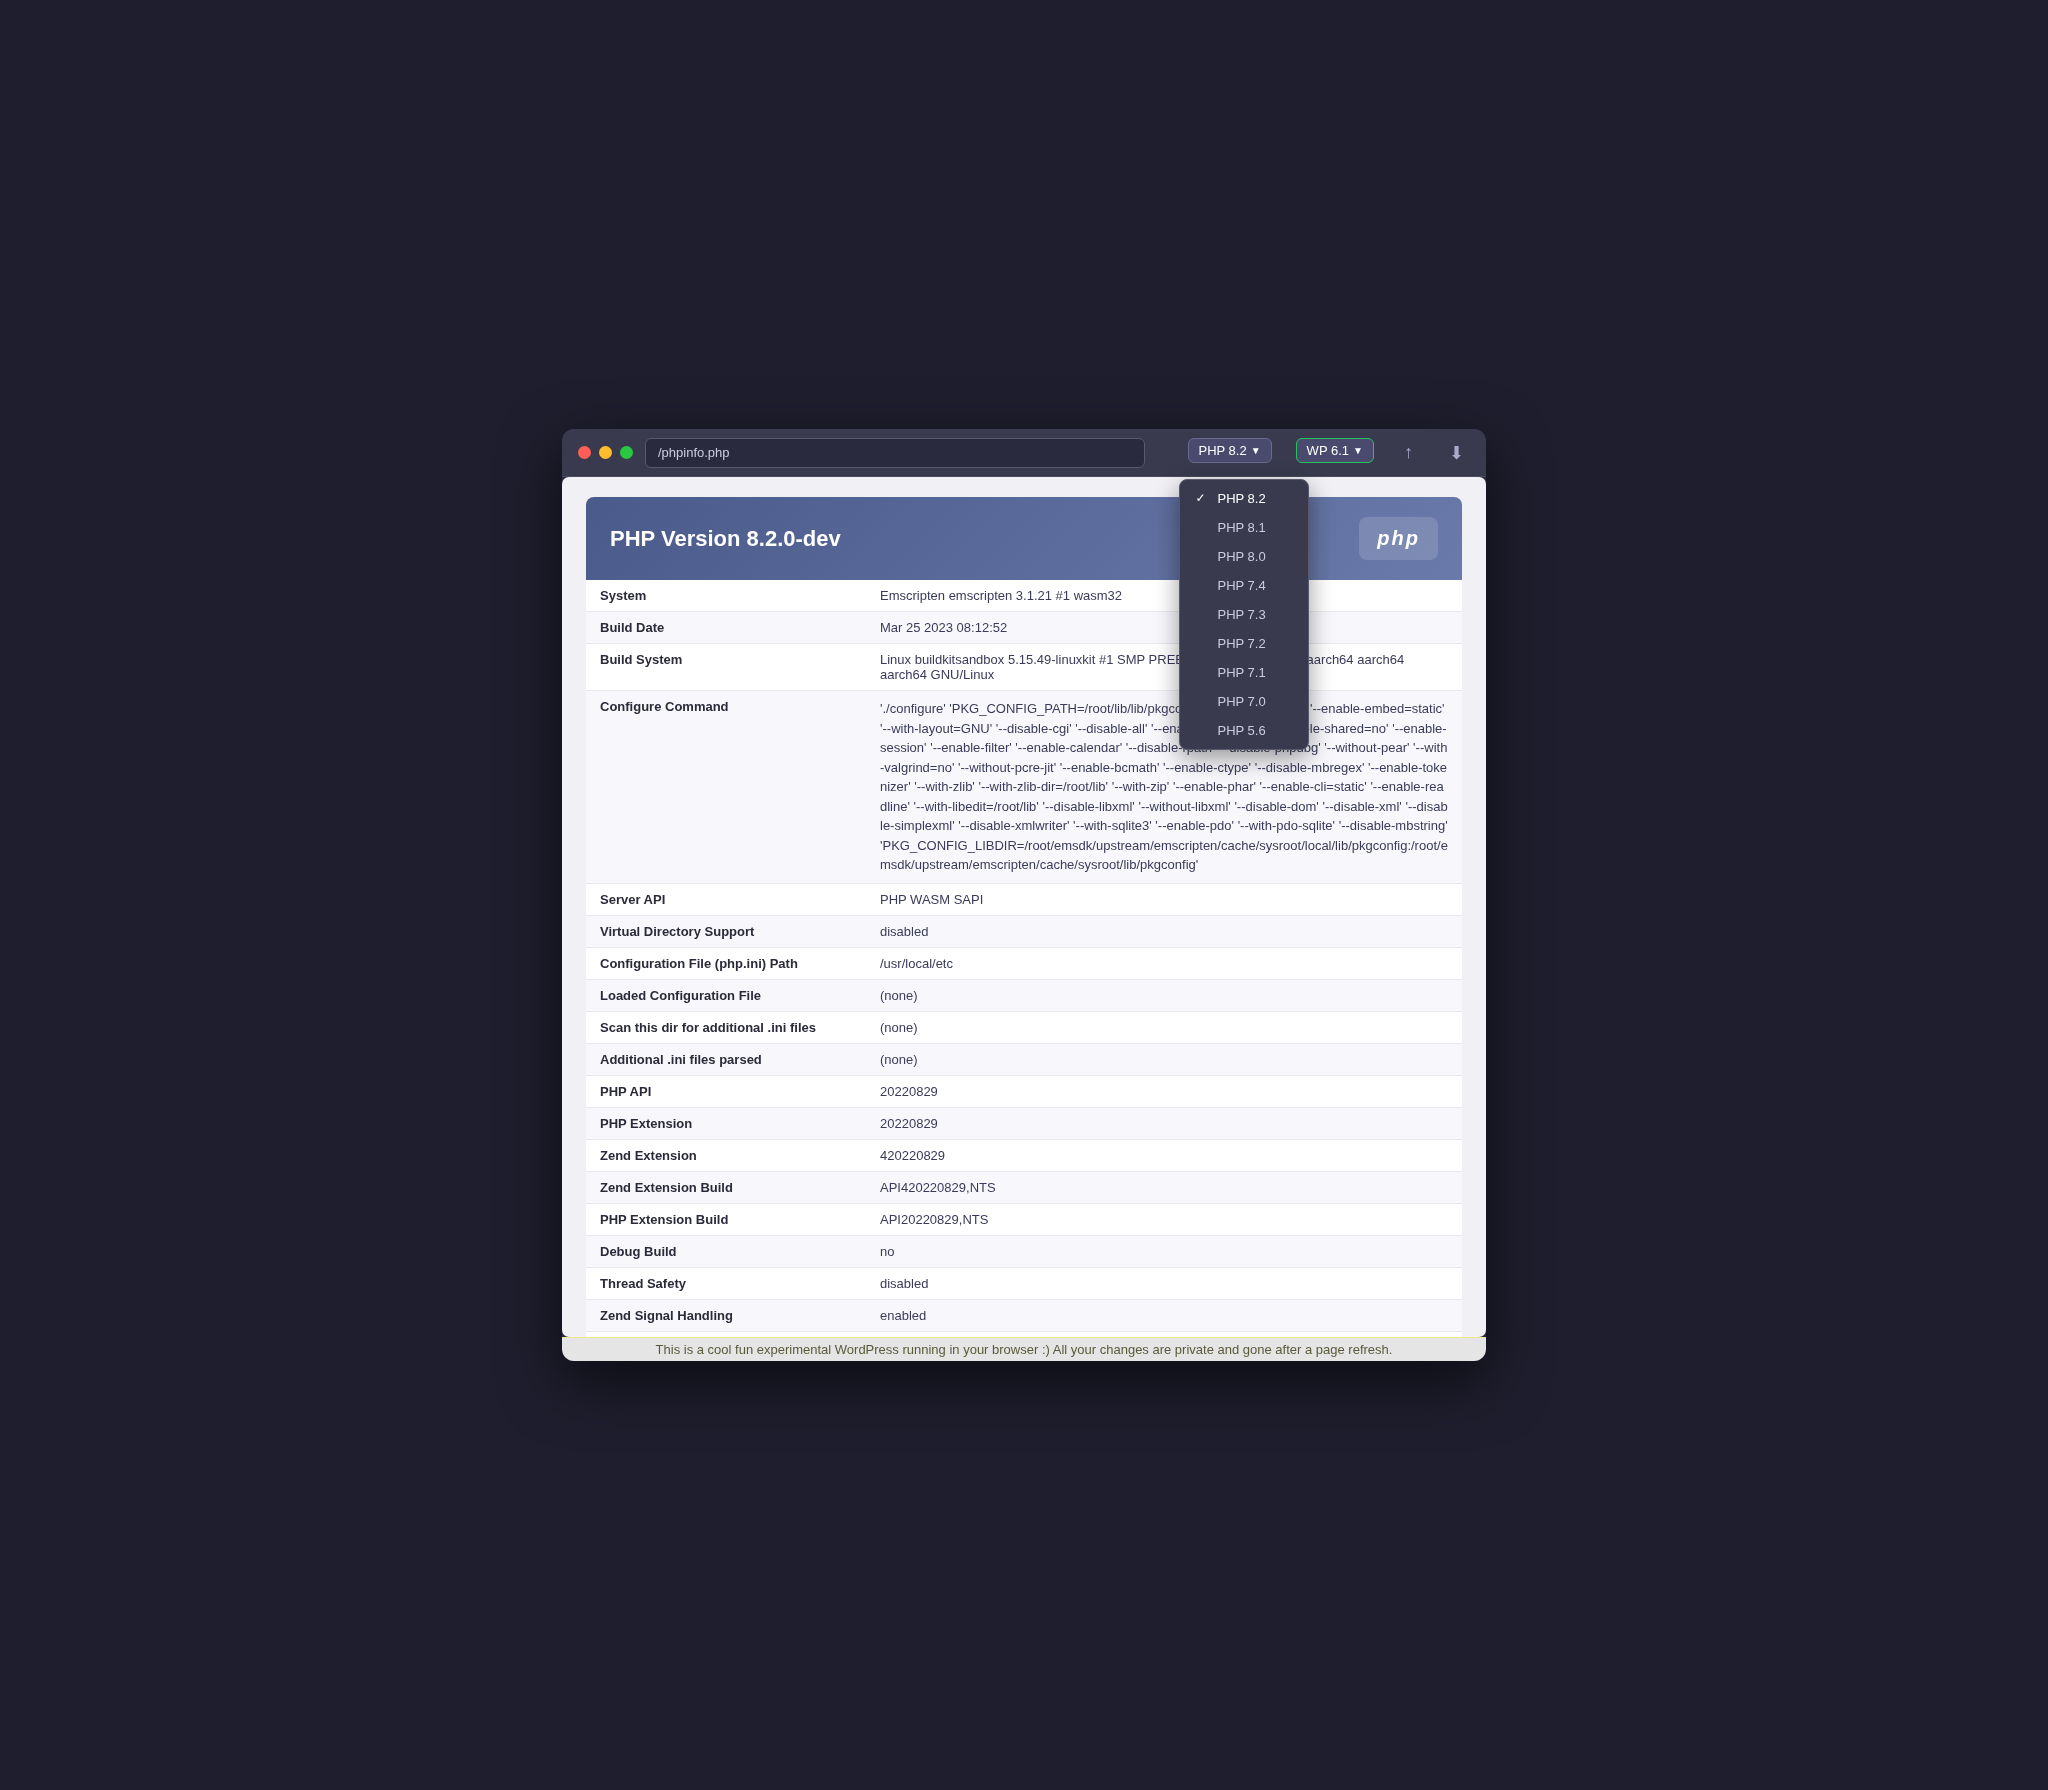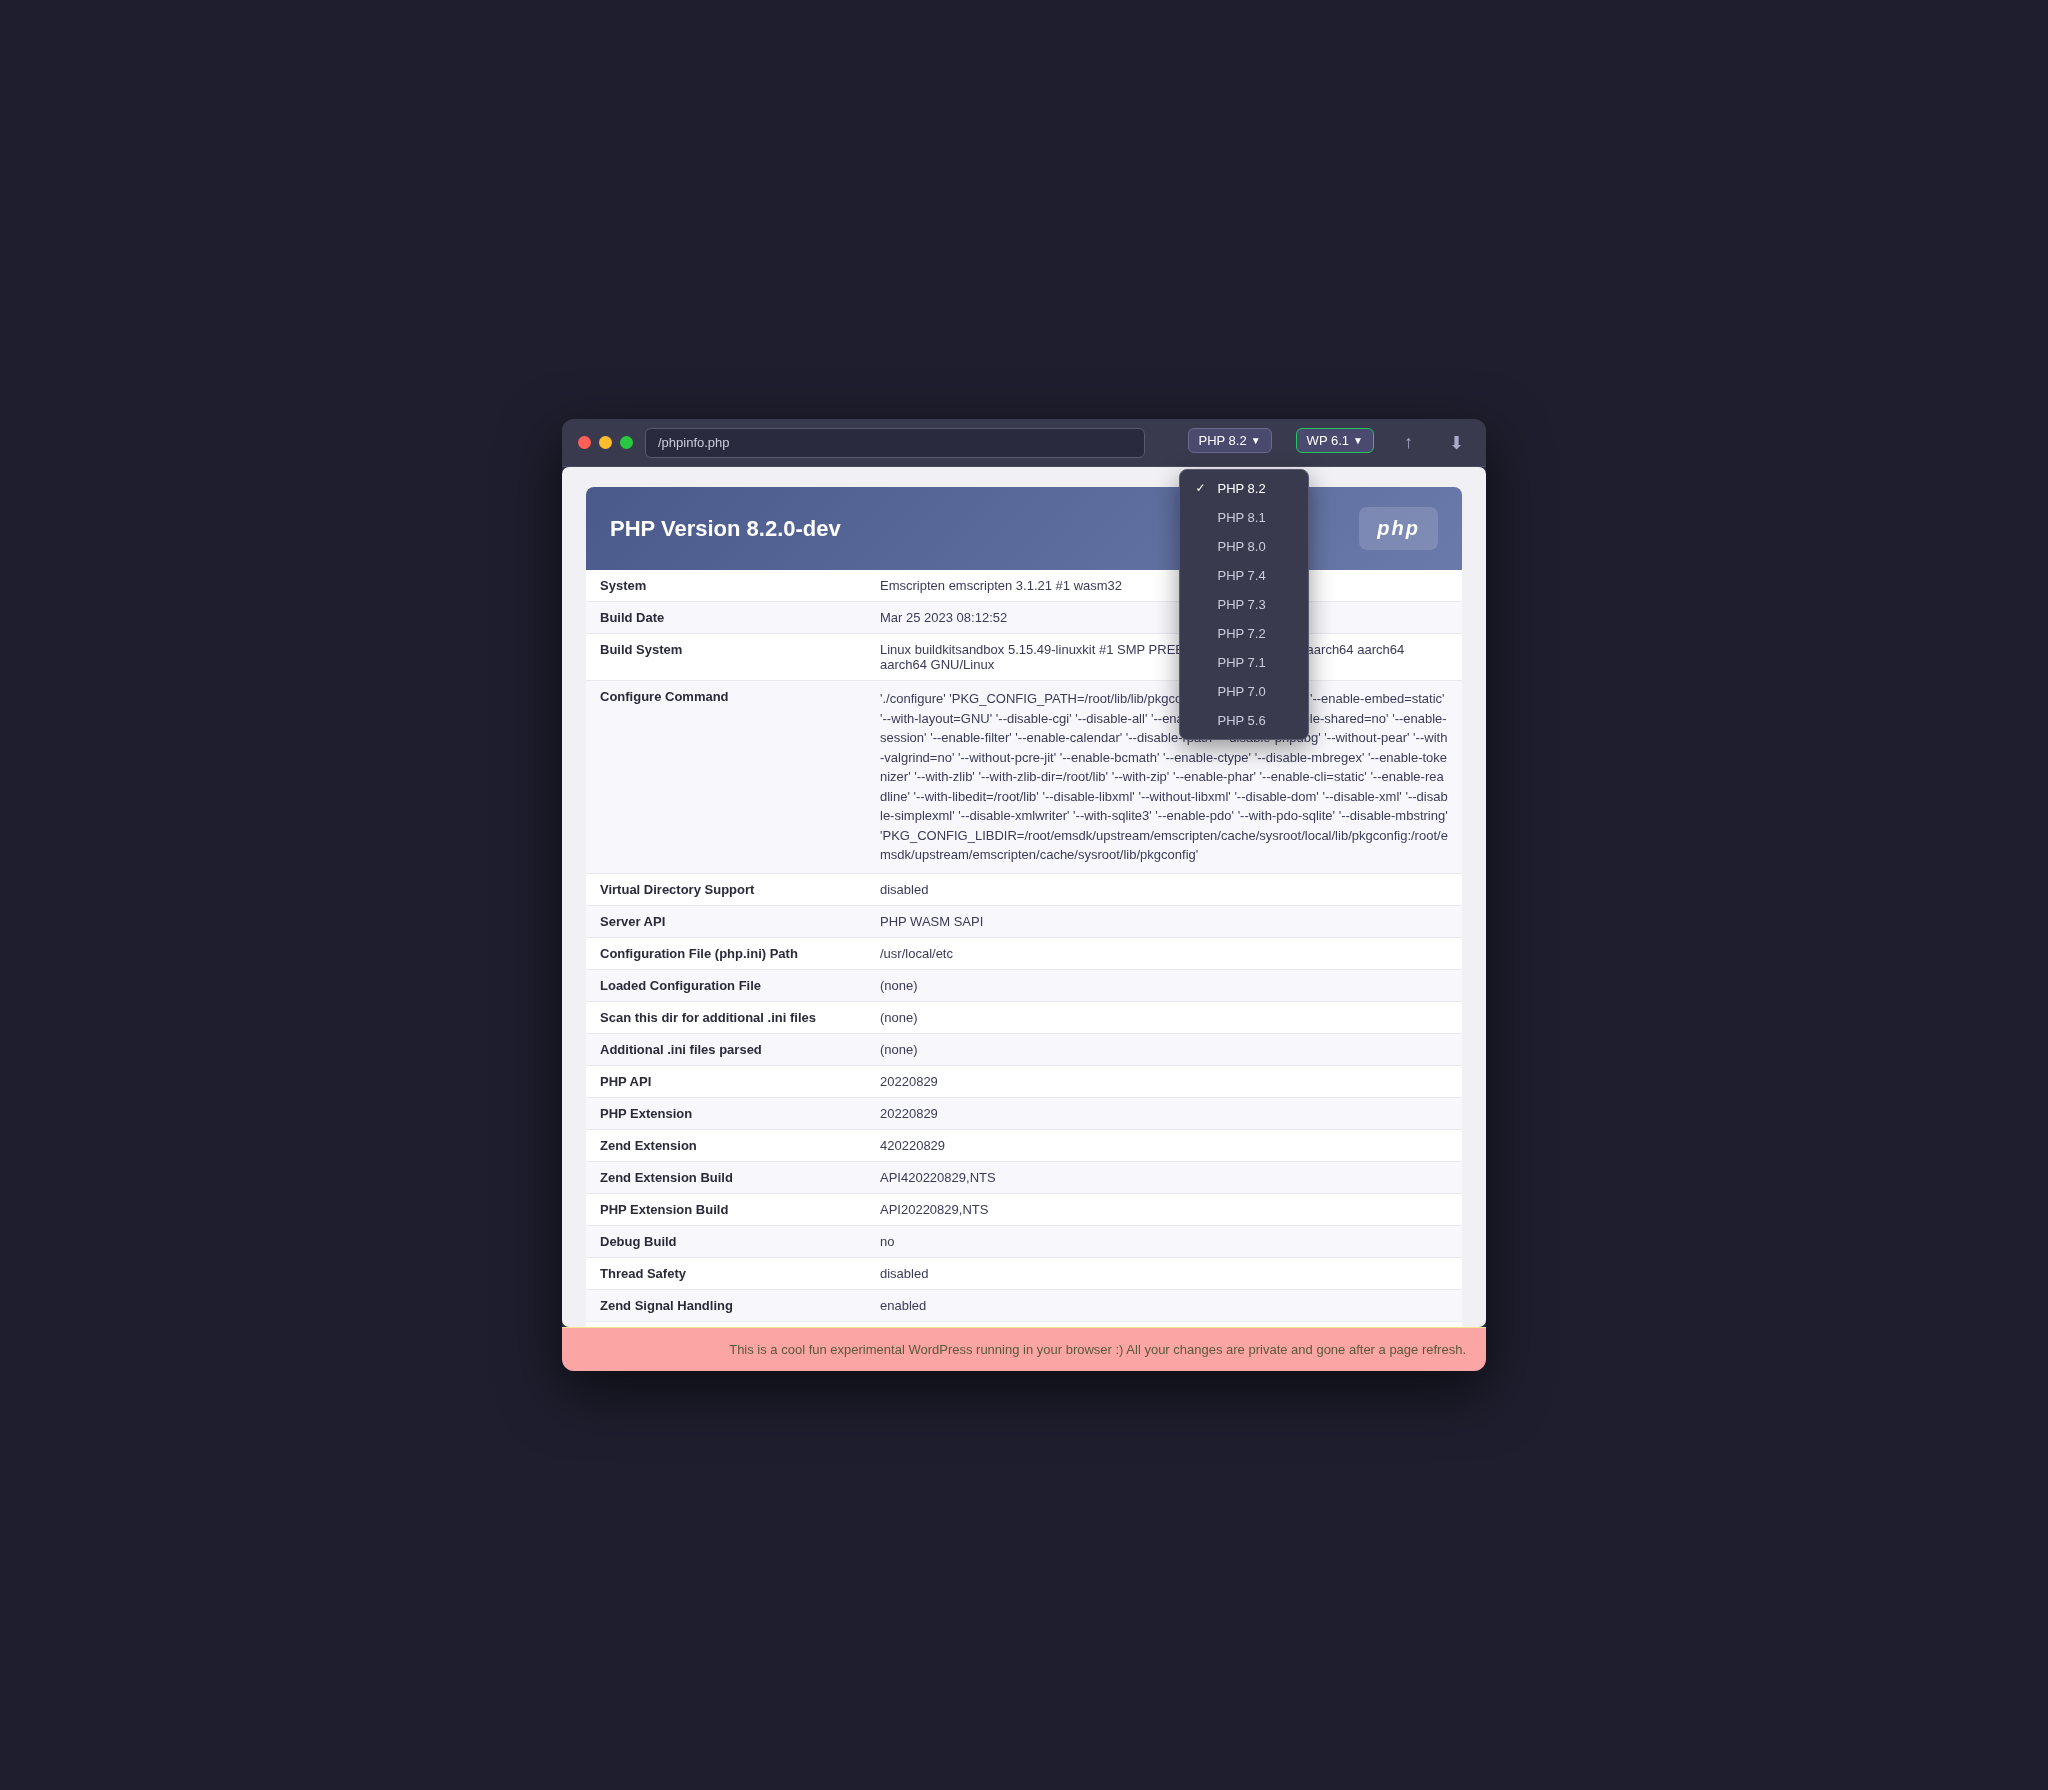--- a/index.html
+++ b/index.html
@@ -181,26 +181,26 @@
     .info-table td:last-child {
       color: #3a3a5a;
       word-break: break-all;
     }
     .configure-cmd {
       font-size: 12px;
       line-height: 1.5;
       color: #3a3a5a;
     }
     .footer-bar {
-      background: #fca5a5;
+      background: #e5e5e5;
       border-top: 1px solid #f0e68c;
-      padding: 14px 20px;
+      padding: 4px 20px;
       font-size: 13px;
       color: #5a5a3a;
-      text-align: right;
+      text-align: center;
     }
   </style>
 </head>
 <body>
 
 <div class="window">
 
   <div class="titlebar">
     <div class="traffic-lights">
       <div class="traffic-light tl-red"></div>
@@ -287,26 +287,26 @@
             <td>Build System</td>
             <td style="white-space: pre-wrap;">Linux buildkitsandbox 5.15.49-linuxkit #1 SMP PREEMPT Tue Sep 13... 2 aarch64 aarch64
 aarch64 GNU/Linux</td>
           </tr>
           <tr>
             <td>Configure Command</td>
             <td class="configure-cmd" style="white-space: pre-wrap;">'./configure' 'PKG_CONFIG_PATH=/root/lib/lib/pkgconfig' '--disable-fiber-... '--enable-embed=static' '--with-layout=GNU' '--disable-cgi' '--disable-all' '--enable-static=yes' '--enable-shared=no' '--enable-session' '--enable-filter' '--enable-calendar' '--disable-rpath' '--disable-phpdbg' '--without-pear' '--with-valgrind=no' '--without-pcre-jit' '--enable-bcmath' '--enable-ctype' '--disable-mbregex' '--enable-tokenizer' '--with-zlib' '--with-zlib-dir=/root/lib' '--with-zip' '--enable-phar' '--enable-cli=static' '--enable-readline' '--with-libedit=/root/lib' '--disable-libxml' '--without-libxml' '--disable-dom' '--disable-xml' '--disable-simplexml' '--disable-xmlwriter' '--with-sqlite3' '--enable-pdo' '--with-pdo-sqlite' '--disable-mbstring'
 'PKG_CONFIG_LIBDIR=/root/emsdk/upstream/emscripten/cache/sysroot/local/lib/pkgconfig:/root/emsdk/upstream/emscripten/cache/sysroot/lib/pkgconfig'</td>
           </tr>
           <tr>
+            <td>Server API</td>
+            <td style="white-space: pre-wrap;">PHP WASM SAPI</td>
+          </tr>
+          <tr>
             <td>Virtual Directory Support</td>
             <td style="white-space: pre-wrap;">disabled</td>
-          </tr>
-          <tr>
-            <td>Server API</td>
-            <td style="white-space: pre-wrap;">PHP WASM SAPI</td>
           </tr>
           <tr>
             <td>Configuration File (php.ini) Path</td>
             <td style="white-space: pre-wrap;">/usr/local/etc</td>
           </tr>
           <tr>
             <td>Loaded Configuration File</td>
             <td style="white-space: pre-wrap;">(none)</td>
           </tr>
           <tr>

